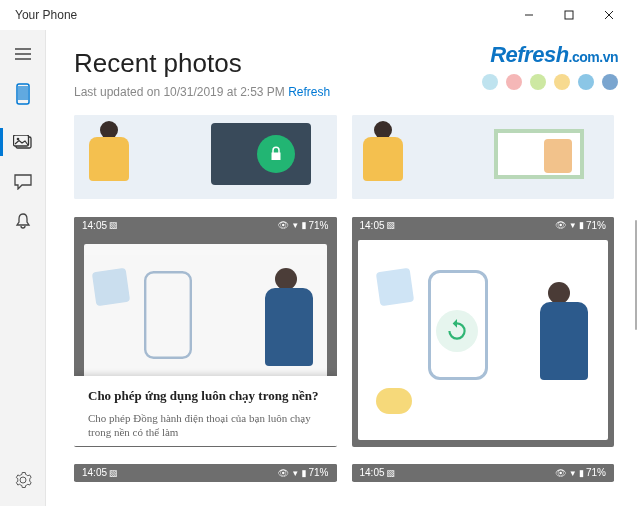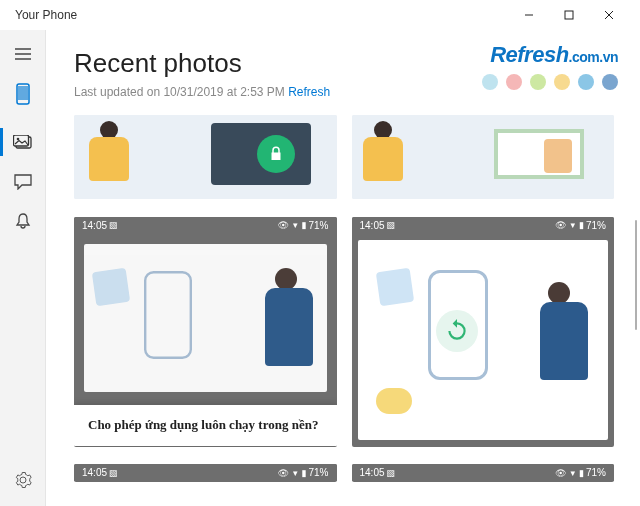--- a/index.html
+++ b/index.html
@@ -350,20 +350,21 @@
           <div style="position:absolute;inset:10px 10px 54px 10px;background:#fff;border-radius:2px;opacity:0.95;overflow:hidden">
             <div class="sync-photo" style="left:10px;top:26px;"></div>
             <div class="sync-phone" style="left:54px;top:16px;transform:scale(0.8)"></div>
             <div class="sync-person">
               <div class="head" style="right:30px;top:24px;"></div>
               <div class="body" style="right:14px;top:44px;background:#2c5a8c;"></div>
             </div>
           </div>
           <div class="dialog-card">
             <div class="dlg-title">Cho phép ứng dụng luôn chạy trong nền?</div>
+            <div class="dlg-body">Cho phép Đồng hành điện thoại của bạn luôn chạy trong nền có thể làm</div>
           </div>
         </div>
       </div>
 
       <div class="thumb row2 phoneshot">
         <div class="statusbar">
           <span>14:05</span>
           <span class="sb-ic">▧</span>
           <span class="sb-spacer"></span>
           <span class="sb-ic">👁</span>

